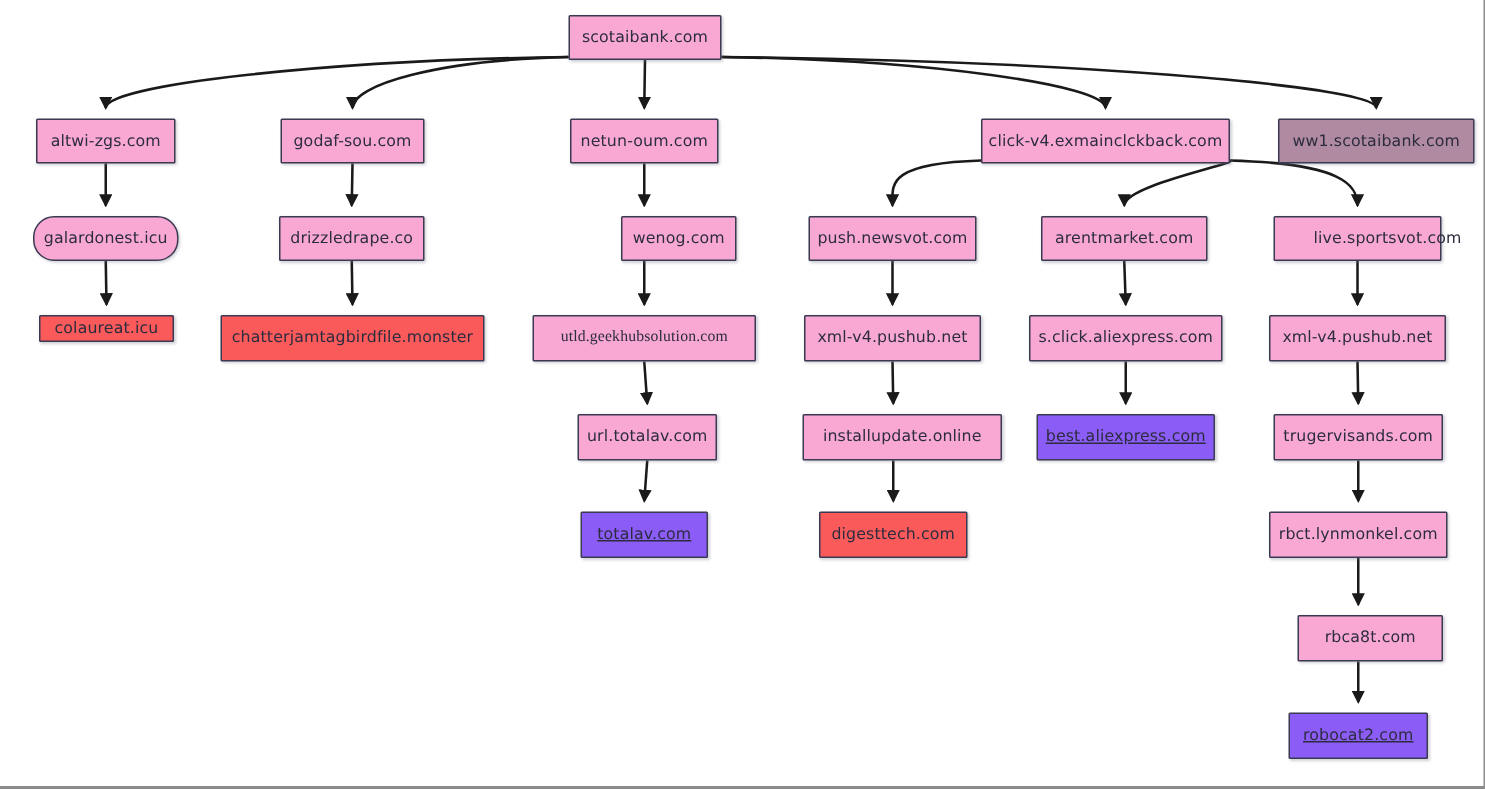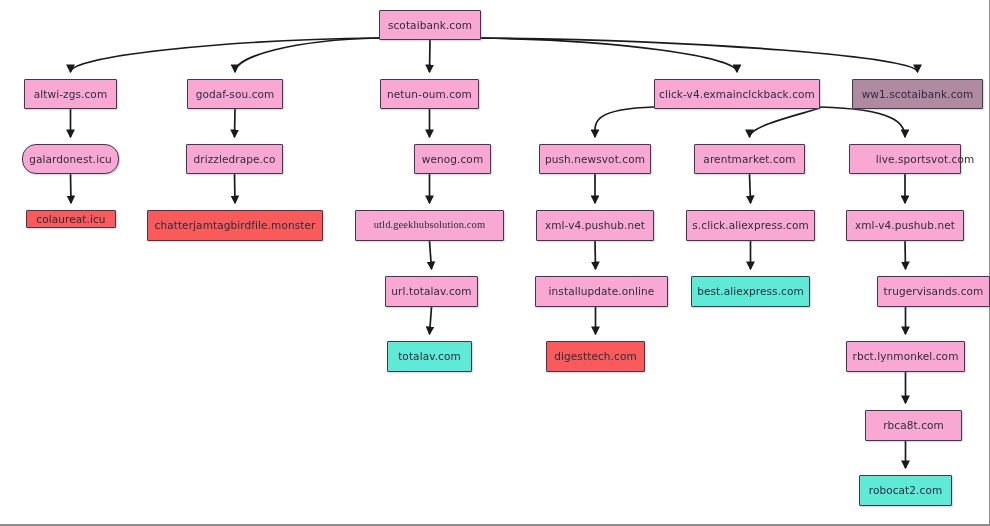--- a/index.html
+++ b/index.html
@@ -23,21 +23,21 @@
     color:#2c2c3f;
     font-size:10.5px;
     line-height:1;
     letter-spacing:.1px;
     display:flex;align-items:center;justify-content:center;
     white-space:nowrap;
     box-shadow:1px 1px 2px rgba(120,120,140,.35);
     border-radius:1px;
   }
   .node.red{background:#fa5a5a;}
-  .node.yellow{background:#5eead4;}
+  .node.yellow{background:#8b5cf6;text-decoration:underline;}
   .node.purple{background:#b08aa0;}
 </style>
 </head>
 <body>
 
 <div id="canvas">
   <svg id="edges">
     <defs>
       <marker id="arrow" viewBox="0 0 10 10" refX="8.5" refY="5" markerWidth="5.2" markerHeight="5.2" orient="auto-start-reverse">
         <path d="M 0 0 L 10 5 L 0 10 z" fill="#1a1a1a"></path>
@@ -129,21 +129,21 @@
       </div>
       <div class="node" style="left: 385px; top: 276px; width: 93px; height: 31px;">
         <span>url.totalav.com</span>
       </div>
       <div class="node" style="left: 535px; top: 276px; width: 133px; height: 31px;">
         <span>installupdate.online</span>
       </div>
       <div class="node yellow" style="left: 691px; top: 276px; width: 119px; height: 31px;">
         <span>best.aliexpress.com</span>
       </div>
-      <div class="node" style="left: 849px; top: 276px; width: 113px; height: 31px; margin-left: 28px;">
+      <div class="node" style="left: 849px; top: 276px; width: 113px; height: 31px;">
         <span>trugervisands.com</span>
       </div>
       <div class="node yellow" style="left: 387px; top: 341px; width: 85px; height: 31px;">
         <span>totalav.com</span>
       </div>
       <div class="node red" style="left: 546px; top: 341px; width: 99px; height: 31px;">
         <span>digesttech.com</span>
       </div>
       <div class="node" style="left: 846px; top: 341px; width: 119px; height: 31px;">
         <span>rbct.lynmonkel.com</span>

